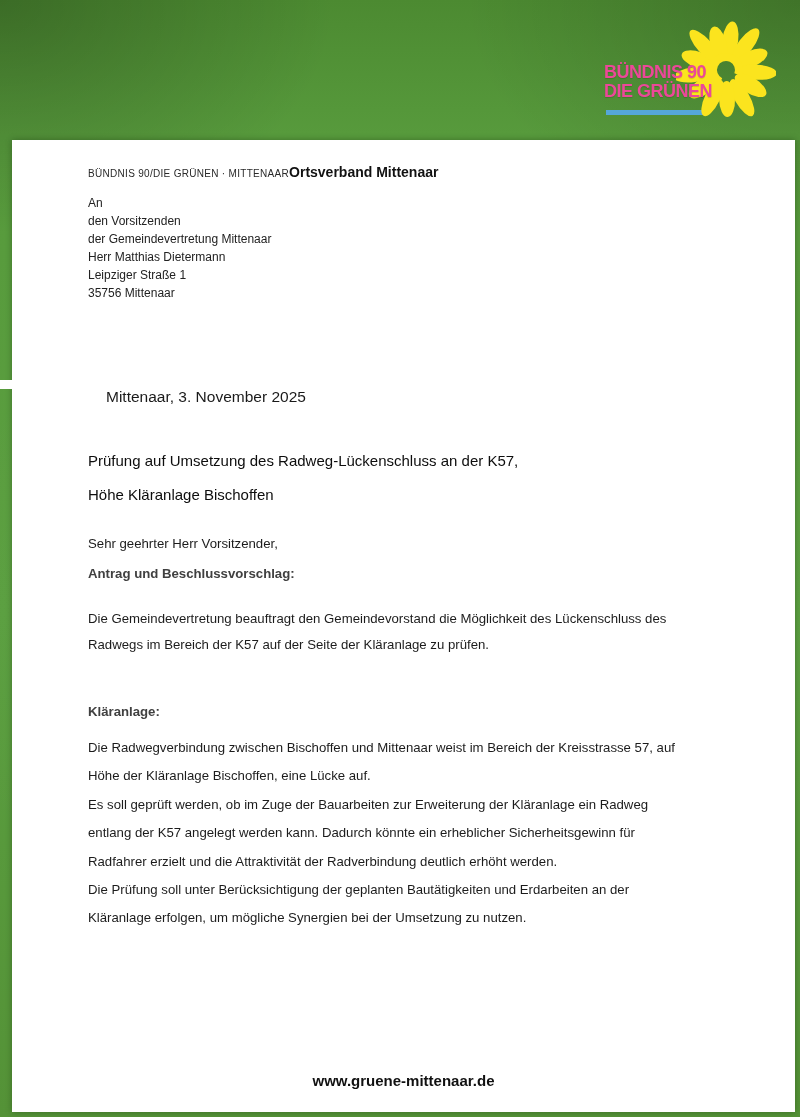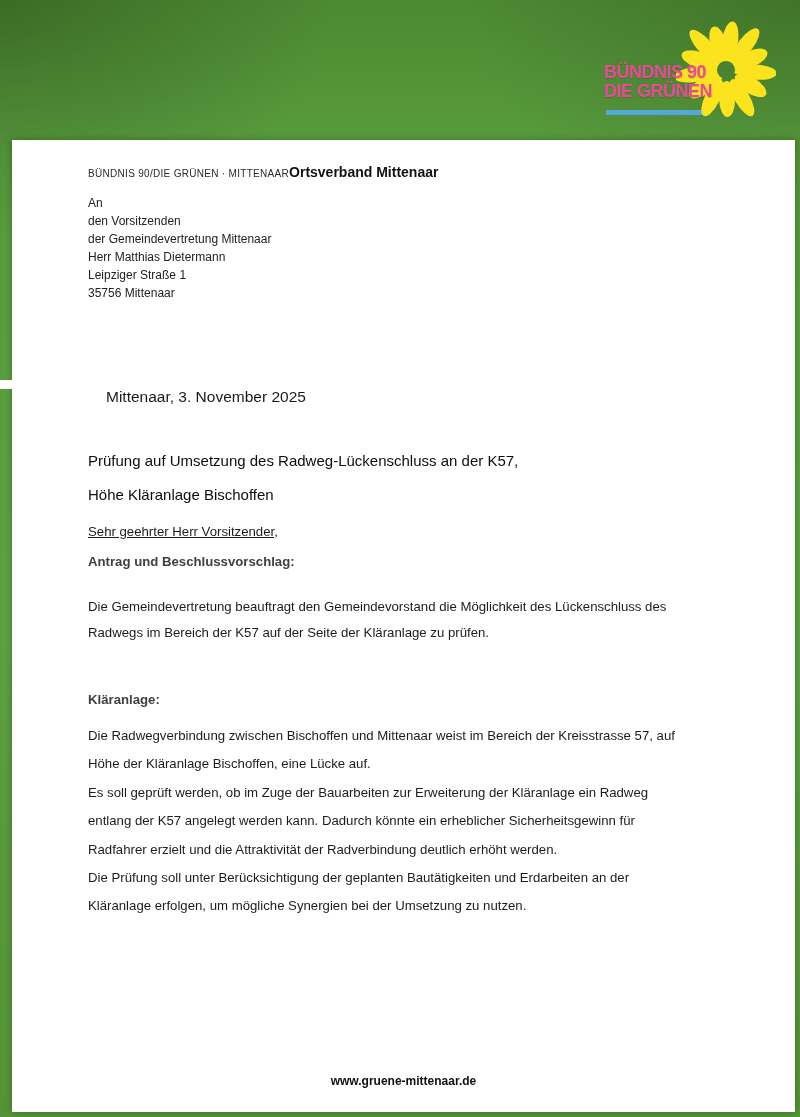--- a/index.html
+++ b/index.html
@@ -60,39 +60,39 @@
     margin: 85px 26px 0 94px;
     font-size: 15.5px; line-height: 20px; color: #1a1a1a;
   }
 
   .subject {
     margin: 37px 26px 0 76px;
     font-size: 15px; line-height: 33.5px; font-weight: 400; color: #0d0d0d;
     white-space: pre-line;
   }
 
-  .salutation { margin: 12px 26px 0 76px; font-size: 13.2px; line-height: 17px; text-decoration: underline; }
+  .salutation { margin: 24px 26px 0 76px; font-size: 13.2px; line-height: 17px; }
 
   .para  { margin: 25px 26px 0 76px; font-size: 13.2px; line-height: 26px; white-space: pre-line; }
   .para.motion { margin-top: 24px; }
 
   .sec-heading {
     font-weight: 700; font-size: 13.2px; line-height: 17px; color: #404040;
     margin: 13px 26px 0 76px;
   }
   .sec-heading.reason { margin-top: 45px; }
 
   .reason-text {
     margin: 14px 26px 0 76px;
     font-size: 13.2px; line-height: 28.4px; white-space: pre-line;
   }
 
   .footer {
     position: absolute; left: 0; right: 0; bottom: 24px;
-    text-align: center; font-size: 12px; font-weight: 700; color: #111111;
+    text-align: center; font-size: 15px; font-weight: 700; color: #111111;
     line-height: 14px;
   }
 </style>
 </head>
 <body>
 
 <div class="logo-wrap">
   <div class="logo-bar"></div>
 
   <svg class="logo-flower" viewBox="0 0 100 100">

